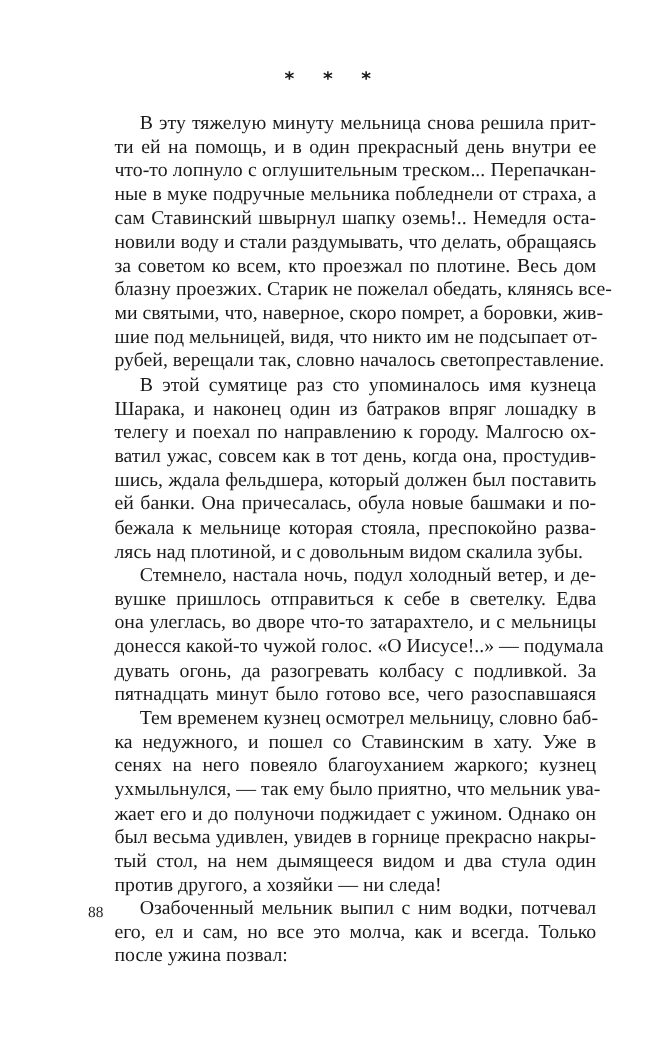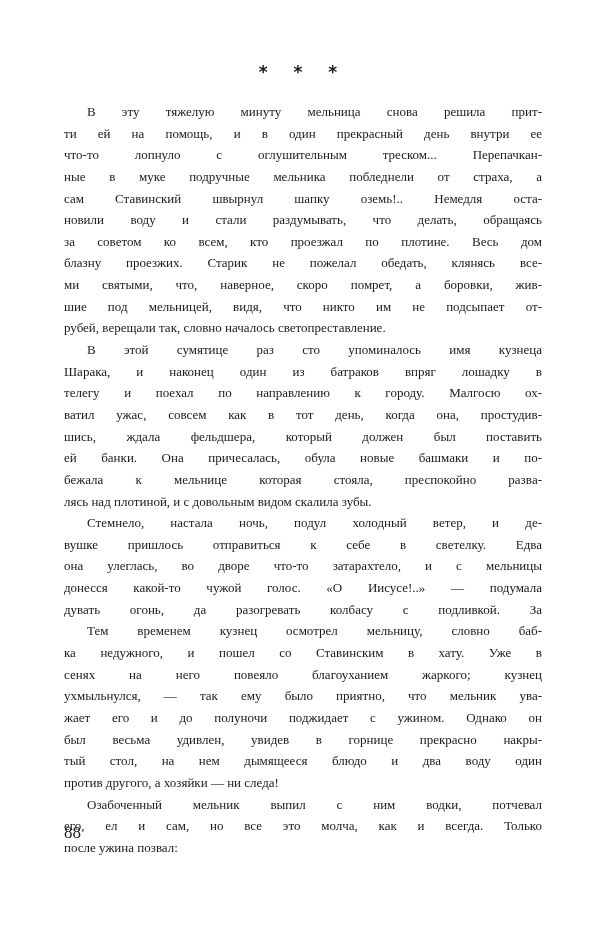--- a/index.html
+++ b/index.html
@@ -8,28 +8,29 @@
       position: absolute; left: 64px; top: 0; width: 478px;
       font-family: "Liberation Serif", serif; color: #1a1a1a;
     }
     .stars {
       position: absolute; left: 0; top: 62px; width: 478px; text-align: center;
       font-size: 17px; font-weight: bold; letter-spacing: 10px;
       font-family: "DejaVu Sans", sans-serif;
     }
     .body-text { position: absolute; left: 0; top: 101px; width: 478px; }
     .line {
-      height: 21.65px; line-height: 21.65px; font-size: 13px;
+      height: 21.65px; line-height: 21.65px; font-size: 18px;
       white-space: nowrap; text-align: justify; text-align-last: justify;
       overflow: visible;
+      margin-left: 40px;
     }
     .line.indent { padding-left: 23px; }
     .line.last { text-align-last: left; }
     .page-number {
-      position: absolute; left: 0; top: 823px; font-size: 17px;
+      position: absolute; left: 16px; top: 823px; font-size: 14px;
     }
   </style>
 </head>
 <body>
 
 <div class="page">
   <div class="stars">* * *</div>
   <div class="body-text" id="body-text">
       <div class="line indent">В эту тяжелую минуту мельница снова решила прит-</div>
       <div class="line">ти ей на помощь, и в один прекрасный день внутри ее</div>
@@ -48,26 +49,27 @@
       <div class="line">ватил ужас, совсем как в тот день, когда она, простудив-</div>
       <div class="line">шись, ждала фельдшера, который должен был поставить</div>
       <div class="line">ей банки. Она причесалась, обула новые башмаки и по-</div>
       <div class="line">бежала к мельнице которая стояла, преспокойно развa-</div>
       <div class="line last">лясь над плотиной, и с довольным видом скалила зубы.</div>
       <div class="line indent">Стемнело, настала ночь, подул холодный ветер, и де-</div>
       <div class="line">вушке пришлось отправиться к себе в светелку. Едва</div>
       <div class="line">она улеглась, во дворе что-то затарахтело, и с мельницы</div>
       <div class="line">донесся какой-то чужой голос. «О Иисусе!..» — подумала</div>
       <div class="line">дувать огонь, да разогревать колбасу с подливкой. За</div>
+      <div class="line">пятнадцать минут было готово все, чего разоспавшаяся</div>
       <div class="line indent">Тем временем кузнец осмотрел мельницу, словно баб-</div>
       <div class="line">ка недужного, и пошел со Ставинским в хату. Уже в</div>
       <div class="line">сенях на него повеяло благоуханием жаркого; кузнец</div>
       <div class="line">ухмыльнулся, — так ему было приятно, что мельник ува-</div>
       <div class="line">жает его и до полуночи поджидает с ужином. Однако он</div>
       <div class="line">был весьма удивлен, увидев в горнице прекрасно накры-</div>
-      <div class="line">тый стол, на нем дымящееся блюдо и два воду один</div>
+      <div class="line">тый стол, на нем дымящееся видом и два стула один</div>
       <div class="line last">против другого, а хозяйки — ни следа!</div>
       <div class="line indent">Озабоченный мельник выпил с ним водки, потчевал</div>
       <div class="line">его, ел и сам, но все это молча, как и всегда. Только</div>
       <div class="line last">после ужина позвал:</div>
     </div>
   <div class="page-number">88</div>
 </div>
 
 </body></html>

